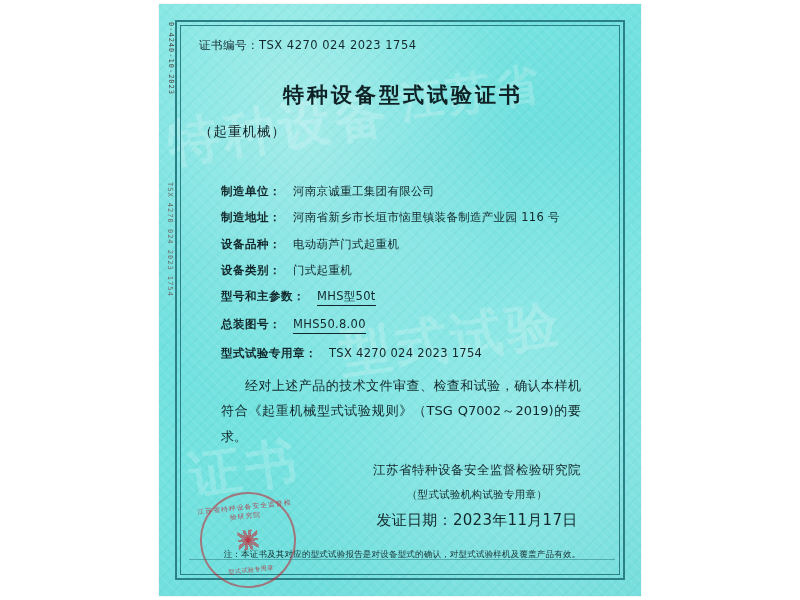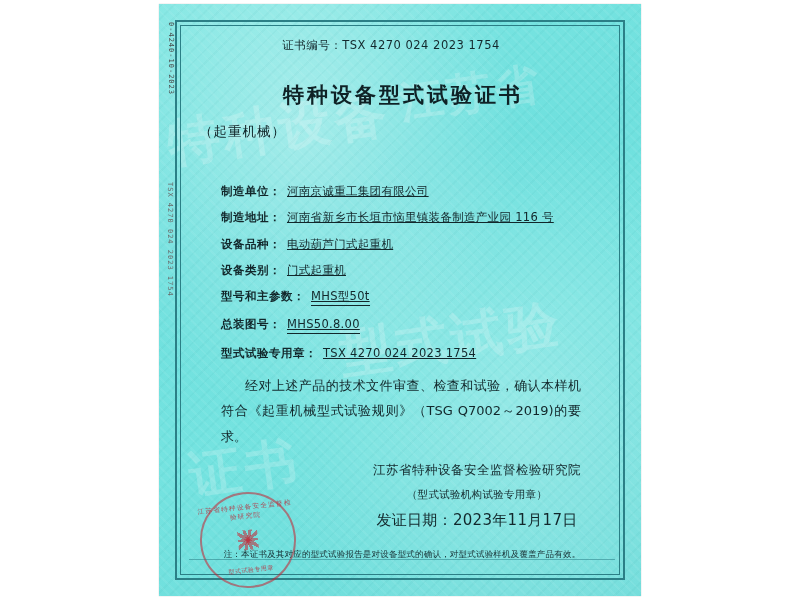--- a/index.html
+++ b/index.html
@@ -112,21 +112,21 @@
   .content {
     position: absolute;
     left: 40px;
     top: 34px;
     right: 34px;
     bottom: 30px;
     color: #1b2b2b;
   }
 
   .cert-no {
-    text-align: center;
+    text-align: left;
     font-size: 11.5px;
     letter-spacing: 0.5px;
     color: #13282c;
     padding-right: 24px;
     font-family: "DejaVu Sans", sans-serif;
   }
 
   .title {
     margin-top: 28px;
     text-align: center;
@@ -161,23 +161,22 @@
     margin-bottom: 12.5px;
     font-family: "DejaVu Sans", sans-serif;
     color: #12272b;
   }
   .field-label {
     white-space: nowrap;
     font-weight: bold;
     letter-spacing: 0.5px;
   }
   .field-value {
-    margin-left: 6px;
+    margin-left: 12px;
     letter-spacing: 0.3px;
-    text-decoration: underline;
   }
   .field-value.underline {
     border-bottom: 1px solid #12272b;
     padding-bottom: 1px;
   }
 
   .body-text {
     margin-top: 10px;
     padding-left: 22px;
     padding-right: 26px;

